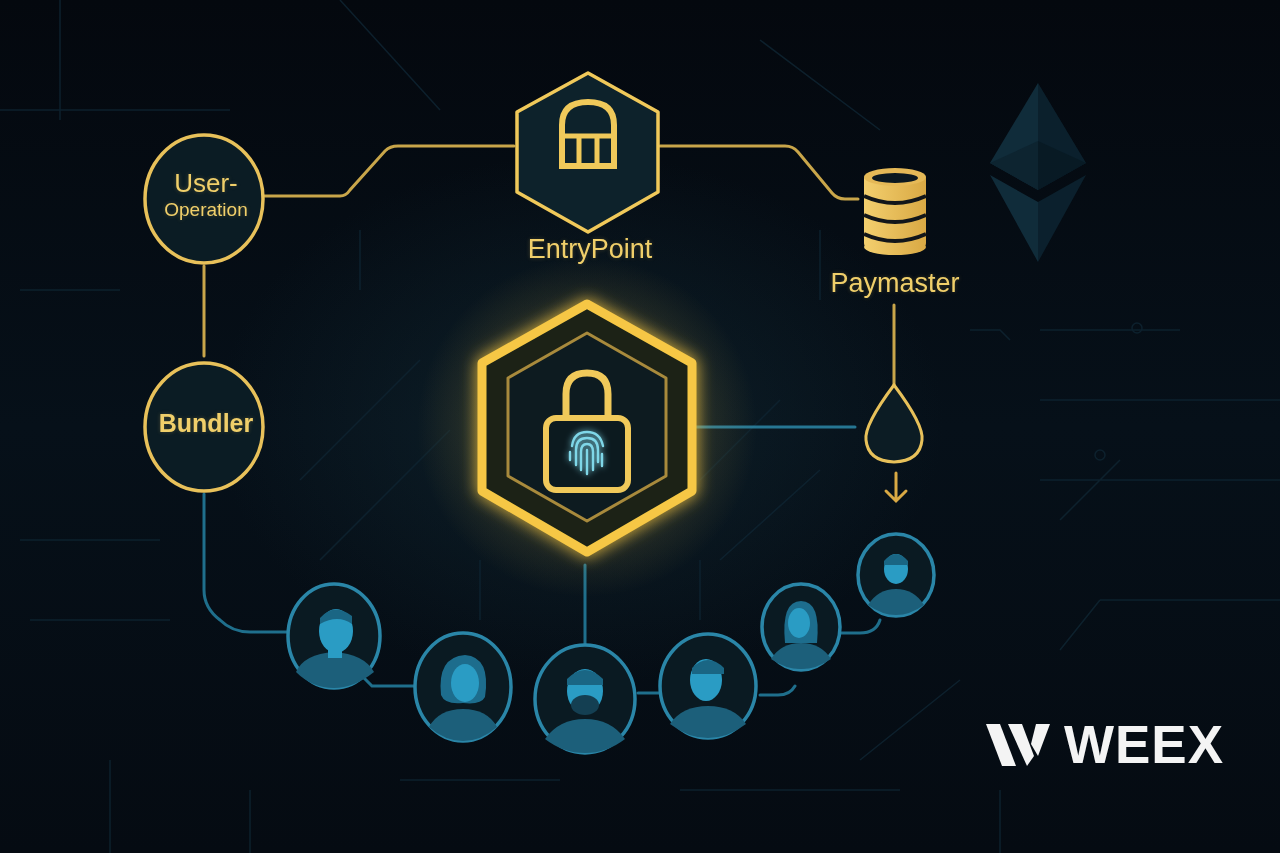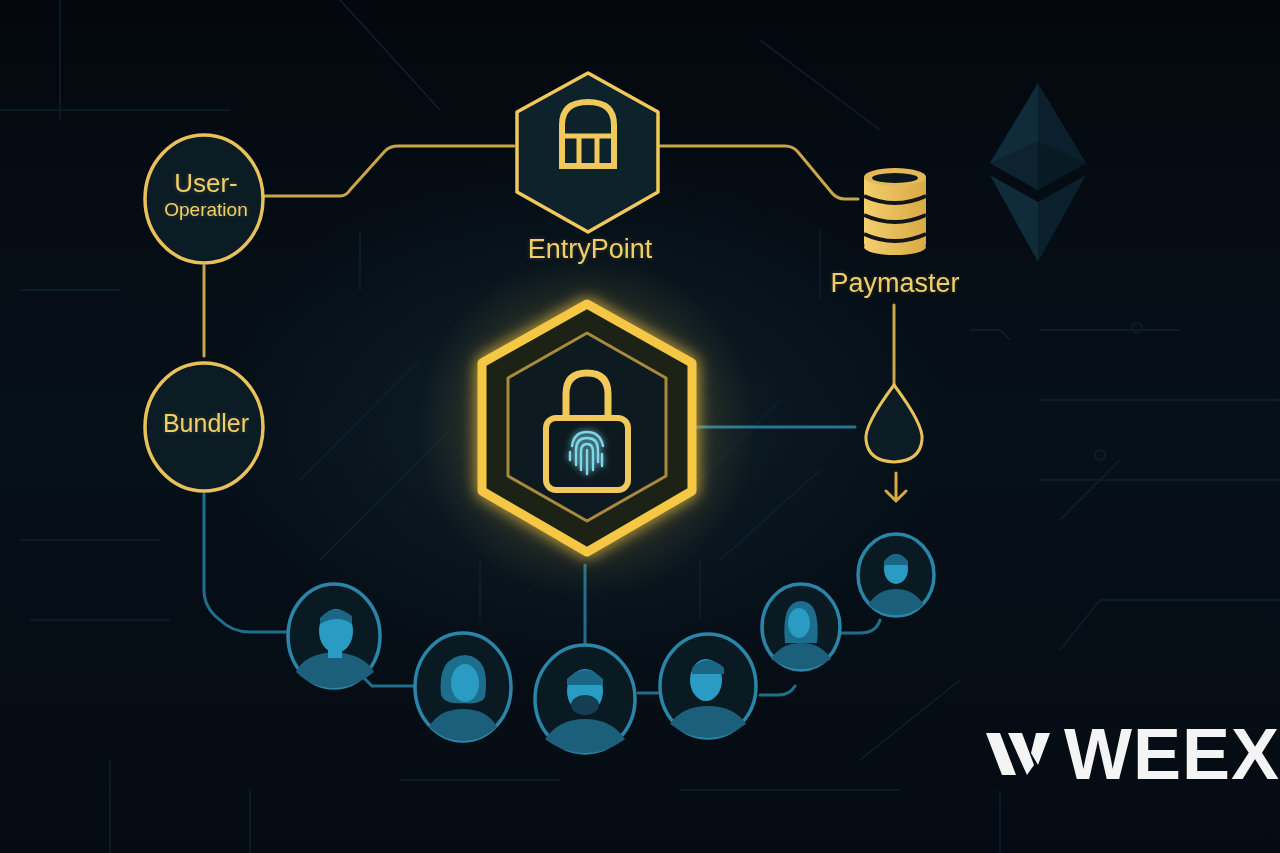--- a/index.html
+++ b/index.html
@@ -16,27 +16,27 @@
       radial-gradient(ellipse 520px 380px at 580px 420px, rgba(20,45,55,0.55), rgba(5,11,18,0) 70%),
       linear-gradient(180deg, #04080e 0%, #061019 50%, #050b12 100%);
   }
   svg.lines { position: absolute; left: 0; top: 0; }
   .label {
     position: absolute; color: #f0cf6a; text-align: center; white-space: nowrap;
     text-shadow: 0 0 4px rgba(240,200,90,0.25);
   }
   .lbl-user-1 { left: 146px; top: 168px; width: 120px; font-size: 26px; }
   .lbl-user-2 { left: 146px; top: 199px; width: 120px; font-size: 19px; text-align: center; }
-  .lbl-bundler { left: 146px; top: 409px; width: 120px; font-size: 25px; }
+  .lbl-bundler { left: 146px; top: 409px; width: 120px; font-size: 25px; font-weight: bold; }
   .lbl-entry { left: 490px; top: 234px; width: 200px; font-size: 27px; }
   .lbl-pay { left: 800px; top: 268px; width: 190px; font-size: 27px; }
   .weex {
     position: absolute; left: 986px; top: 718px; display: flex; align-items: center; gap: 12px;
   }
-  .weex-text { color: #f4f4f4; font-weight: bold; font-size: 72px; letter-spacing: 1px; line-height: 1; }
+  .weex-text { color: #f4f4f4; font-weight: bold; font-size: 53px; letter-spacing: 1px; line-height: 1; }
 </style>
 </head>
 <body>
 
 <div class="stage">
   <div class="bg"></div>
 
   <svg class="lines" width="1280" height="853" viewBox="0 0 1280 853">
     <defs>
       <filter id="glow" x="-50%" y="-50%" width="200%" height="200%">

